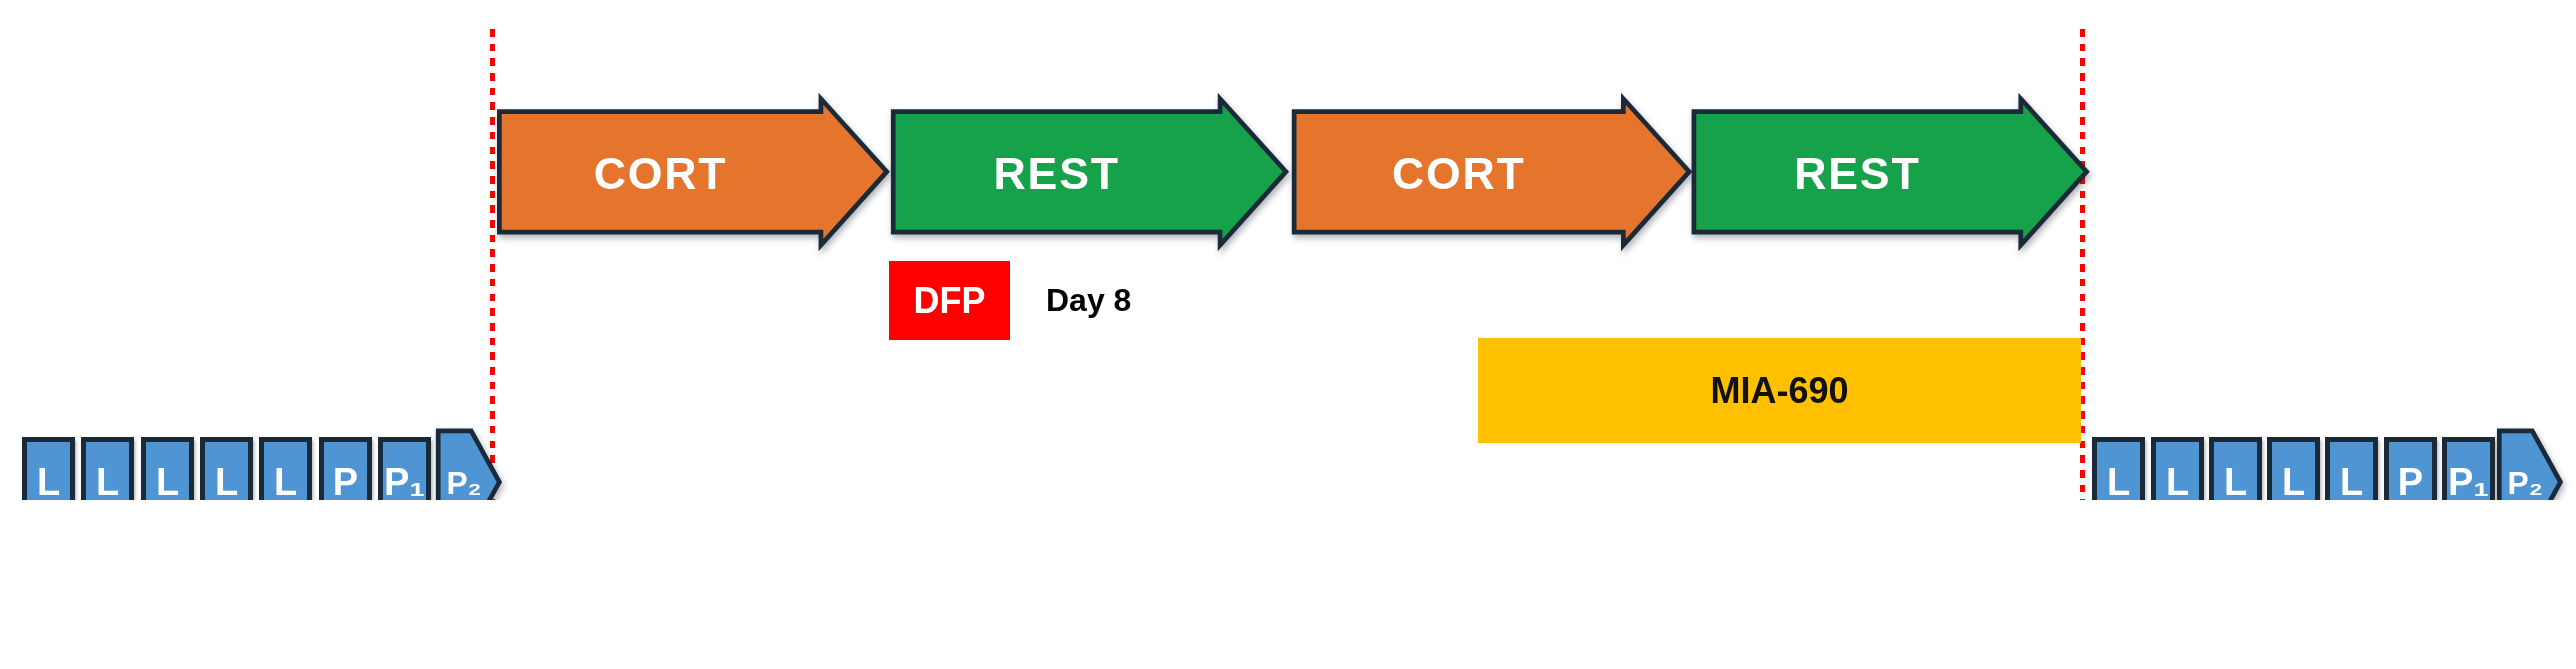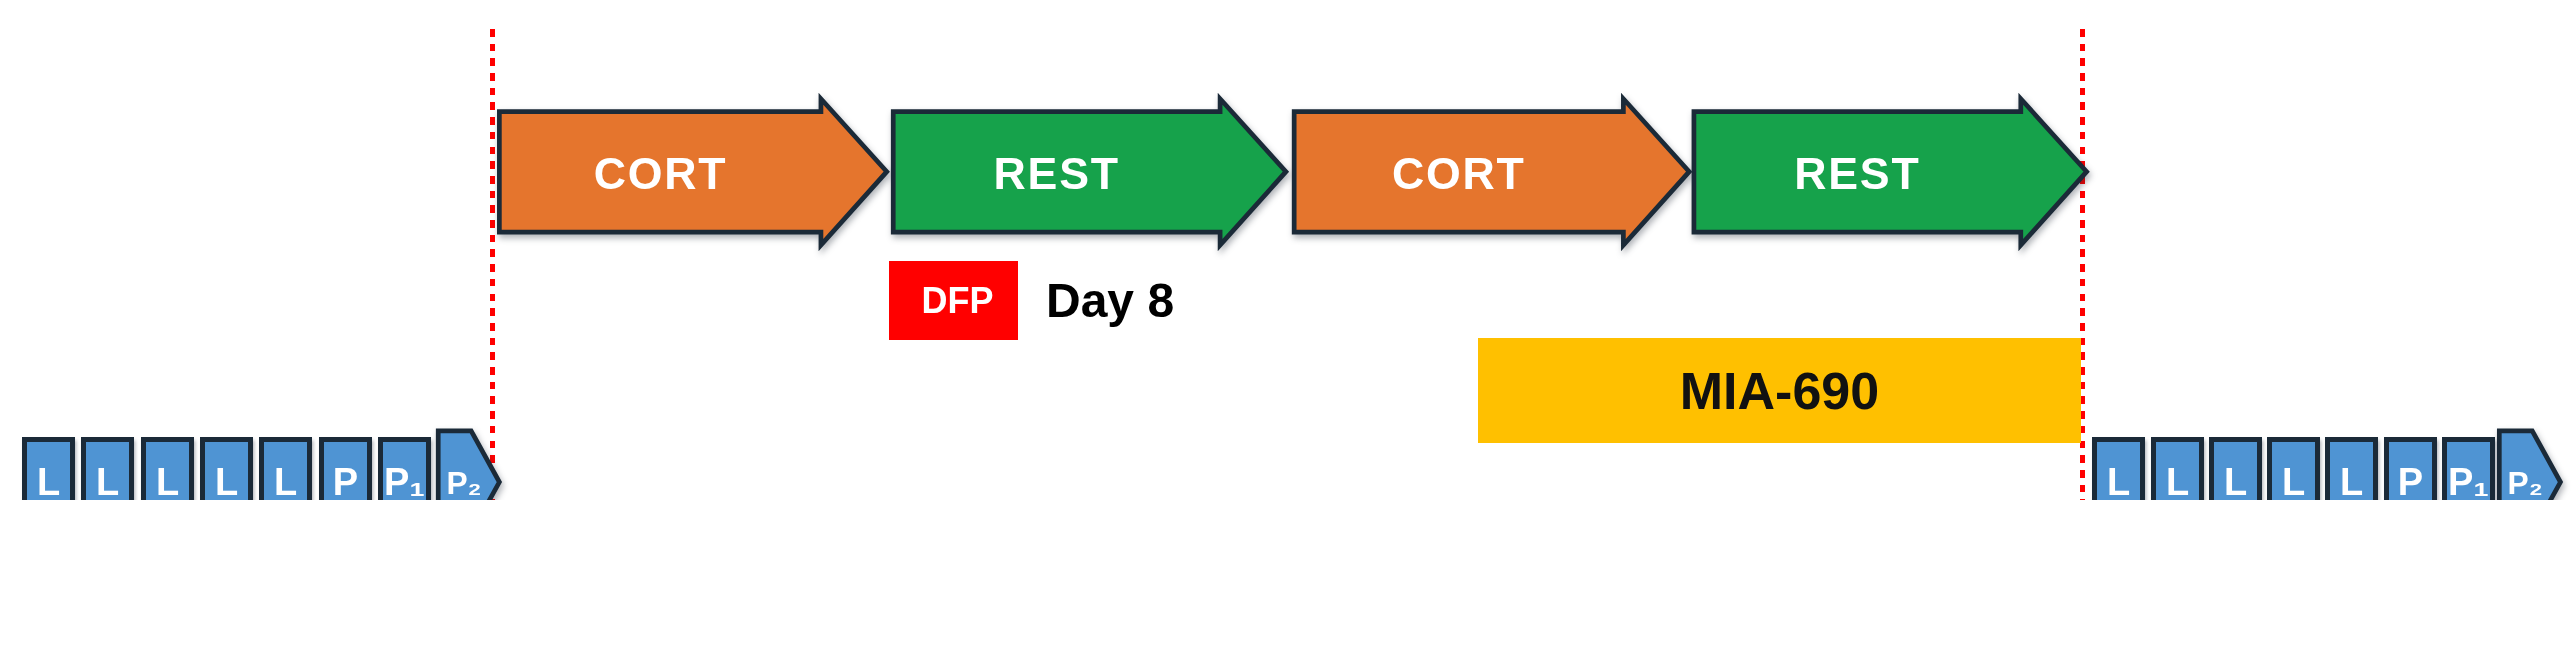--- a/index.html
+++ b/index.html
@@ -71,46 +71,46 @@
     top: 261px;
     height: 79px;
     background: #FF0000;
     color: #ffffff;
     font-weight: 700;
     font-size: 36px;
     display: flex;
     align-items: center;
     justify-content: center;
   }
-  #dfp-marker { left: 889px; width: 121px; padding-left: 8px; }
+  #dfp-marker { left: 889px; width: 121px; }
   #lps-marker { left: 1689px; width: 115px; }
   .day-label {
     position: absolute;
     top: 261px;
     height: 79px;
     display: flex;
     align-items: center;
     color: #000000;
     font-weight: 700;
-    font-size: 48px;
+    font-size: 32px;
   }
   #dfp-day { left: 1046px; width: 247px; }
   #lps-day { left: 1838px; width: 247px; }
 
   
   .bar {
     position: absolute;
     left: 1478px;
     top: 338px;
     width: 603px;
     height: 105px;
     background: #FFC000;
     color: #111111;
     font-weight: 700;
-    font-size: 52px;
+    font-size: 36px;
     display: flex;
     align-items: center;
     justify-content: center;
   }
 
   
   .seq-num {
     position: absolute;
     top: 540px;
     width: 129px;

